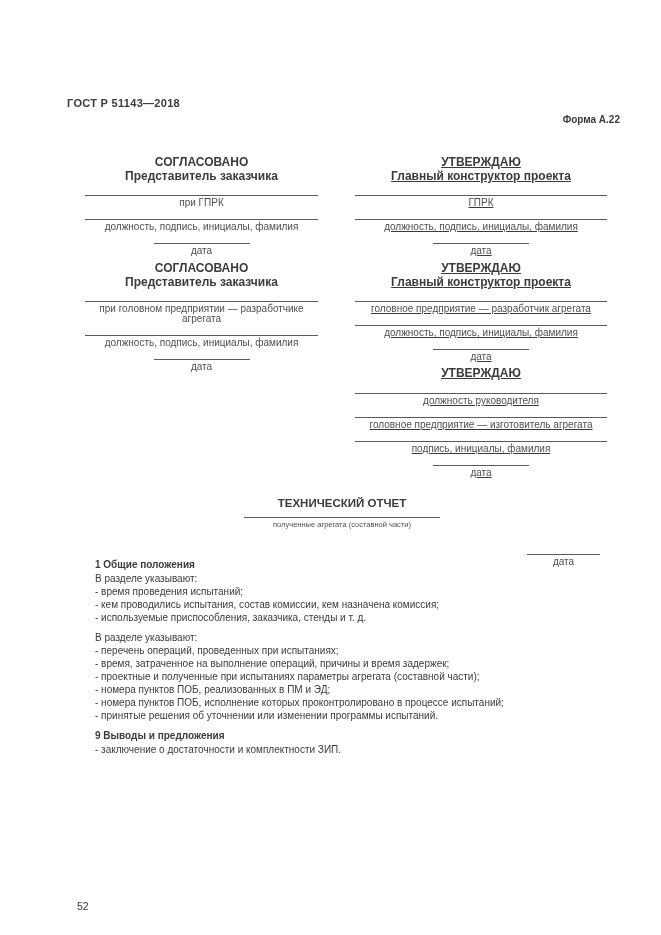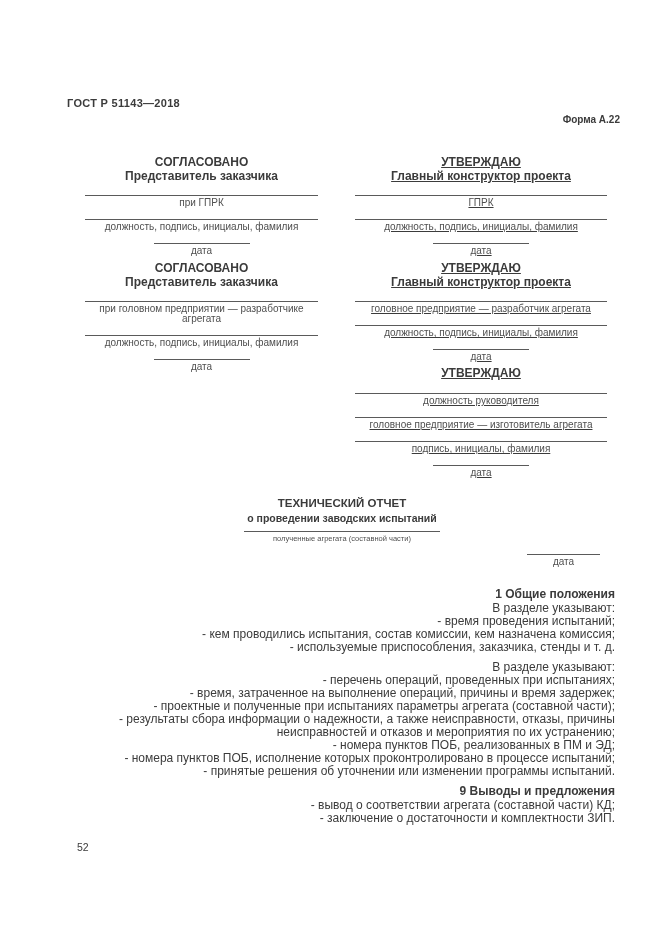--- a/index.html
+++ b/index.html
@@ -46,28 +46,28 @@
   .report-subtitle { font-size: 10.5px; font-weight: bold; line-height: 14px; }
   .designation-rule {
     width: 196px; margin: 6px auto 0; border-bottom: 1px solid #5a5a5a; height: 0;
   }
   .designation-caption { font-size: 7.5px; color: #4f4f4f; line-height: 10px; margin-top: 2px; }
   .report-date {
     position: absolute; left: 527px; top: 514px; width: 73px;
   }
   .report-date .sig-caption { margin-bottom: 0; }
   .body-text {
-    position: absolute; left: 62px; top: 548px; width: 553px;
-    font-size: 12px; line-height: 13px; text-align: right;
+    position: absolute; left: 62px; top: 518px; width: 553px;
+    font-size: 10px; line-height: 13px;
   }
   .section { margin-bottom: 7px; }
   .section-heading { font-weight: bold; margin: 0 0 1px; text-indent: 33px; }
   .para { text-indent: 33px; }
   .page-number {
-    position: absolute; left: 77px; top: 801px;
+    position: absolute; left: 77px; top: 860px;
     font-size: 10.5px;
   }
 </style>
 </head>
 <body>
 
 <div class="page">
 
   <div class="doc-code">ГОСТ Р 51143—2018</div>
   <div class="form-label">Форма А.22</div>
@@ -128,21 +128,20 @@
       <div class="sig-caption">головное предприятие — изготовитель агрегата</div>
       <div class="sig-rule"></div>
       <div class="sig-caption">подпись, инициалы, фамилия</div>
       <div class="sig-rule short"></div>
       <div class="sig-caption">дата</div>
     </div>
   </div>
 
   <div class="report-head">
     <div class="report-title">ТЕХНИЧЕСКИЙ ОТЧЕТ</div>
-    <div class="report-subtitle">о проведении заводских испытаний</div>
     <div class="designation-rule"></div>
     <div class="designation-caption">полученные агрегата (составной части)</div>
   </div>
 
   <div class="report-date">
     <div class="sig-rule"></div>
     <div class="sig-caption">дата</div>
   </div>
 
   <div class="body-text">
@@ -153,29 +152,27 @@
       <div class="para">- время проведения испытаний;</div>
       <div class="para">- кем проводились испытания, состав комиссии, кем назначена комиссия;</div>
       <div class="para">- используемые приспособления, заказчика, стенды и т. д.</div>
     </div>
 
     <div class="section">
       <div class="para">В разделе указывают:</div>
       <div class="para">- перечень операций, проведенных при испытаниях;</div>
       <div class="para">- время, затраченное на выполнение операций, причины и время задержек;</div>
       <div class="para">- проектные и полученные при испытаниях параметры агрегата (составной части);</div>
-      <div class="para">- результаты сбора информации о надежности, а также неисправности, отказы, причины неисправностей и отказов и мероприятия по их устранению;</div>
       <div class="para">- номера пунктов ПОБ, реализованных в ПМ и ЭД;</div>
       <div class="para">- номера пунктов ПОБ, исполнение которых проконтролировано в процессе испытаний;</div>
       <div class="para">- принятые решения об уточнении или изменении программы испытаний.</div>
     </div>
 
     <div class="section">
       <div class="section-heading">9 Выводы и предложения</div>
-      <div class="para">- вывод о соответствии агрегата (составной части) КД;</div>
       <div class="para">- заключение о достаточности и комплектности ЗИП.</div>
     </div>
 
   </div>
 
   <div class="page-number">52</div>
 
 </div>
 
 </body></html>

